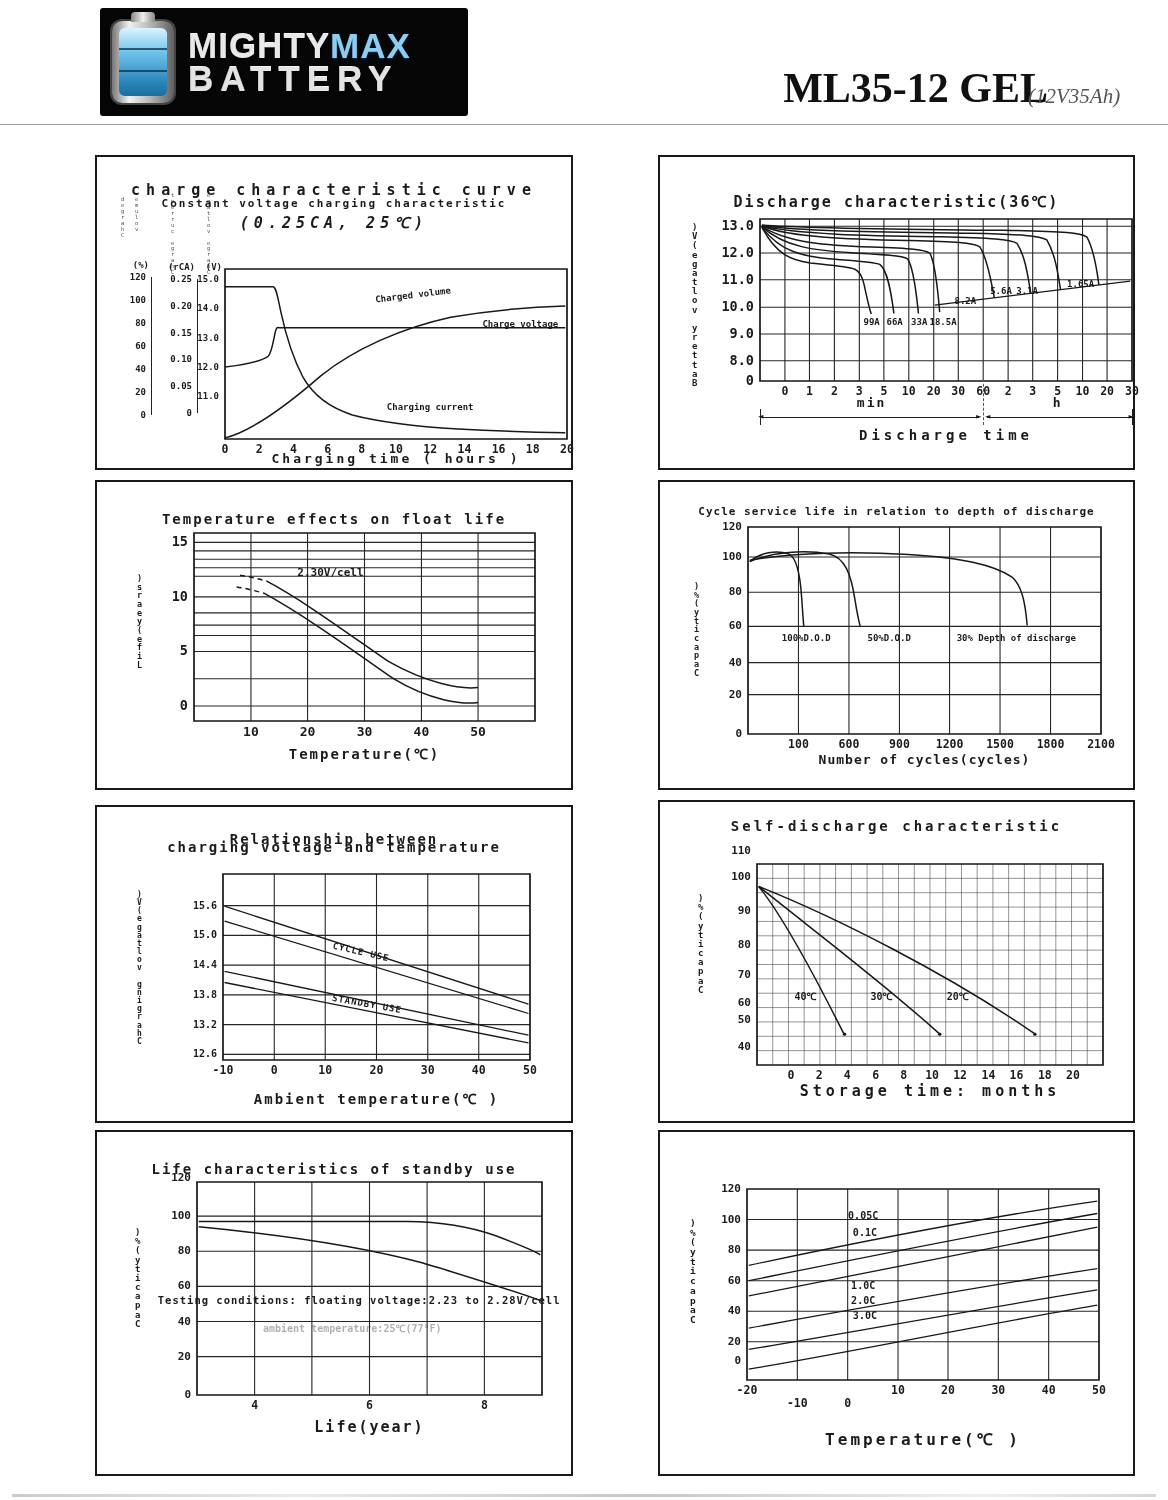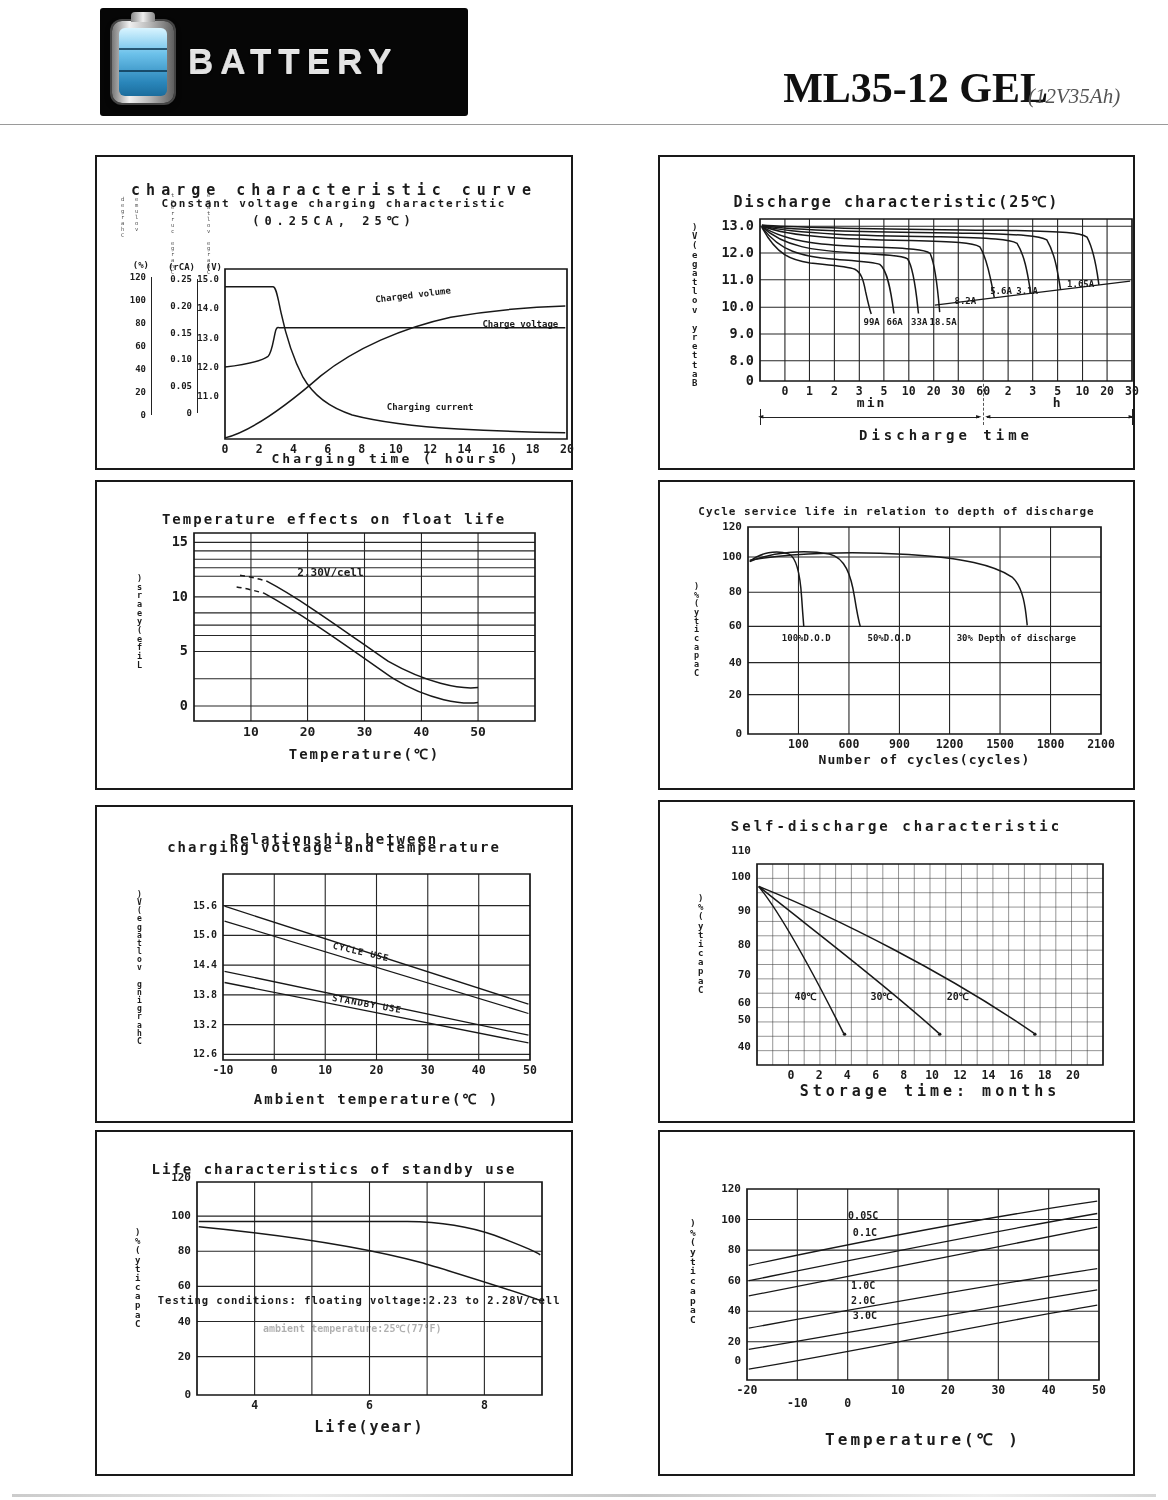--- a/index.html
+++ b/index.html
@@ -38,21 +38,21 @@
   .p2{left:658px;top:155px;width:477px;height:315px;}
   .p3{left:95px;top:480px;width:478px;height:310px;}
   .p4{left:658px;top:480px;width:477px;height:310px;}
   .p5{left:95px;top:805px;width:478px;height:318px;}
   .p6{left:658px;top:800px;width:477px;height:323px;}
   .p7{left:95px;top:1130px;width:478px;height:346px;}
   .p8{left:658px;top:1130px;width:477px;height:346px;}
   .ptitle,.psub1,.psub2{position:absolute;left:0;width:100%;text-align:center;font-weight:bold;white-space:nowrap;}
   .p1 .ptitle{top:12px;font-size:15px;letter-spacing:6px;}
   .p1 .psub1{top:40px;font-size:11px;letter-spacing:2px;}
-  .p1 .psub2{top:55px;font-size:12px;letter-spacing:5px;}
+  .p1 .psub2{top:55px;font-size:15px;letter-spacing:5px;font-style:italic;}
   .p2 .ptitle{top:22px;font-size:15px;letter-spacing:2px;}
   .p3 .ptitle{top:17px;font-size:14px;letter-spacing:2px;}
   .p4 .ptitle{top:14px;font-size:11px;letter-spacing:1px;}
   .p5 .ptitle{top:12px;font-size:14px;letter-spacing:2px;}
   .p5 .psub1{top:32px;font-size:14px;letter-spacing:2px;font-weight:bold;}
   .p6 .ptitle{top:4px;font-size:14px;letter-spacing:3px;}
   .p7 .ptitle{top:17px;font-size:14px;letter-spacing:2px;}
   .p8 .ptitle{top:8px;font-size:14px;letter-spacing:3px;}
   .plot{position:absolute;}
   .p1 .plot{left:128px;top:112px;width:342px;height:170px;}
@@ -122,20 +122,21 @@
 </style>
 </head>
 <body>
 
 <header>
   <div class="logo">
     <div class="batt">
       <div class="batt-core"></div>
     </div>
     <div class="logo-text">
+      <div class="logo-row1"><span class="w1">MIGHTY</span><span class="w2">MAX</span></div>
       <div class="logo-row2">BATTERY</div>
     </div>
   </div>
   <div class="model">ML35-12 GEL</div>
   <div class="spec">(12V35Ah)</div>
   <div class="rule"></div>
 </header>
 
 <section class="panel p1">
   <h2 class="ptitle">charge characteristic curve</h2>
@@ -236,21 +237,21 @@
       <span class="xtick" style="left: 90%; top: calc(100% + 3px);">18</span>
       <span class="xtick" style="left: 100%; top: calc(100% + 3px);">20</span>
       <span class="clabel" style="left: 55%; top: 15%; transform: translate(-50%, -50%) rotate(-7deg);">Charged volume</span>
       <span class="clabel" style="left: 73.5%; top: 32.5%; margin-left: 44px;">Charge voltage</span>
       <span class="clabel" style="left: 60%; top: 81%;">Charging current</span>
     </div>
   <div class="xlabel">Charging time ( hours )</div>
 </section>
 
 <section class="panel p2">
-  <h2 class="ptitle">Discharge characteristic(25℃)</h2>
+  <h2 class="ptitle">Discharge characteristic(36℃)</h2>
   <div class="vlabel">
       <span>)</span>
       <span>V</span>
       <span>(</span>
       <span>e</span>
       <span>g</span>
       <span>a</span>
       <span>t</span>
       <span>l</span>
       <span>o</span>

